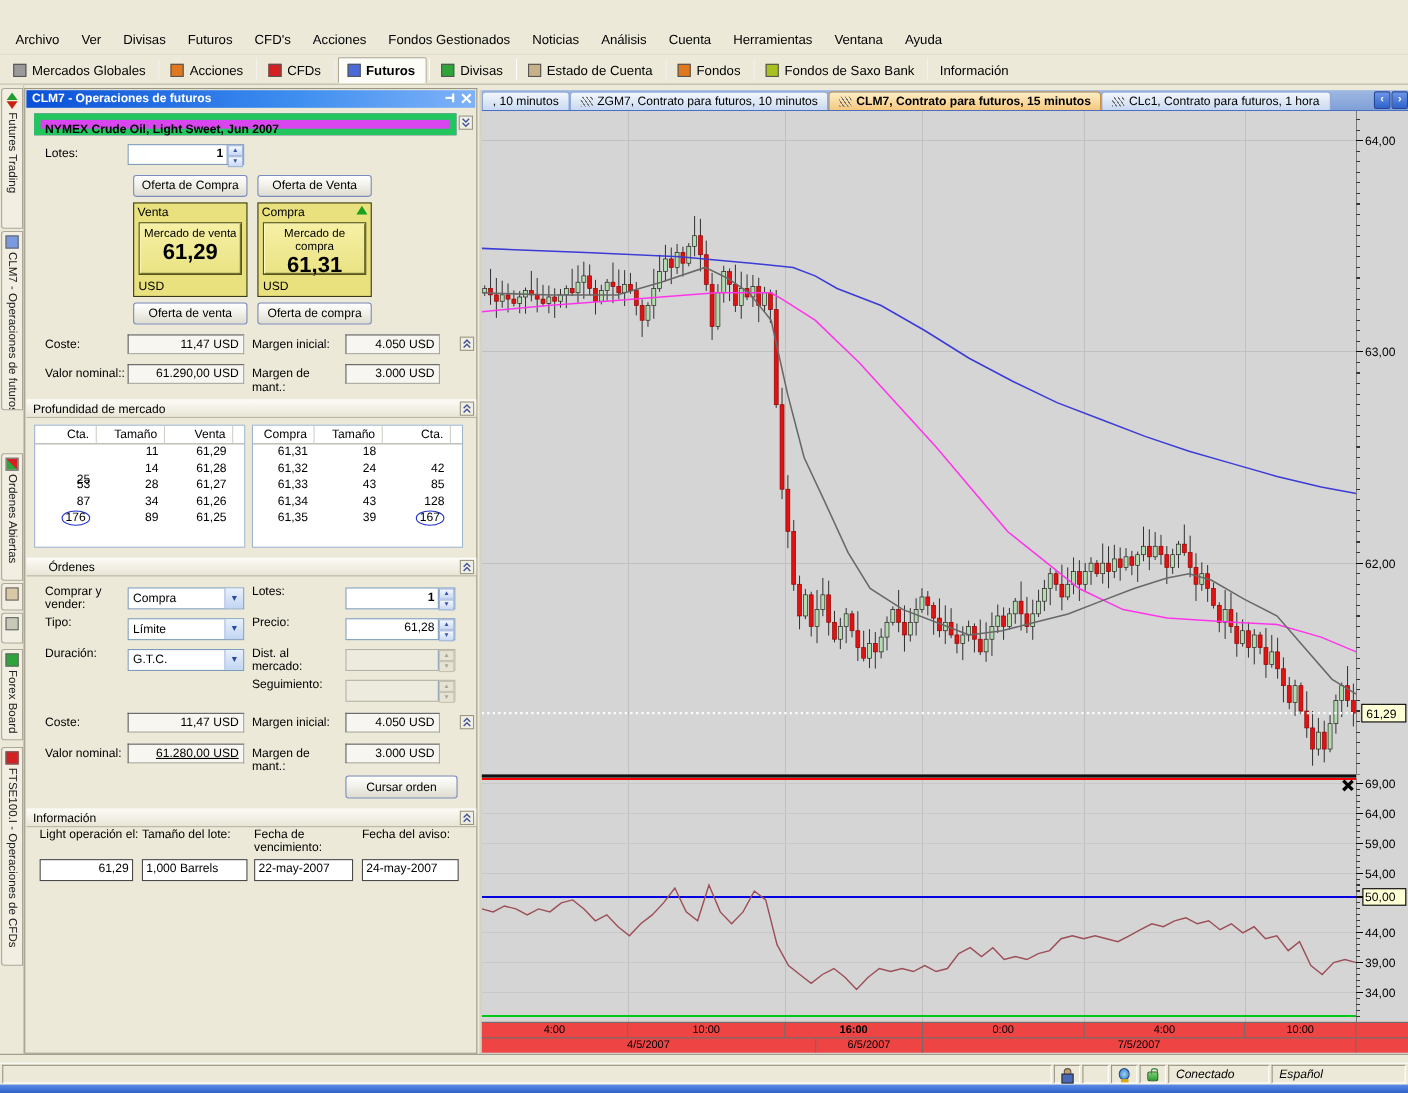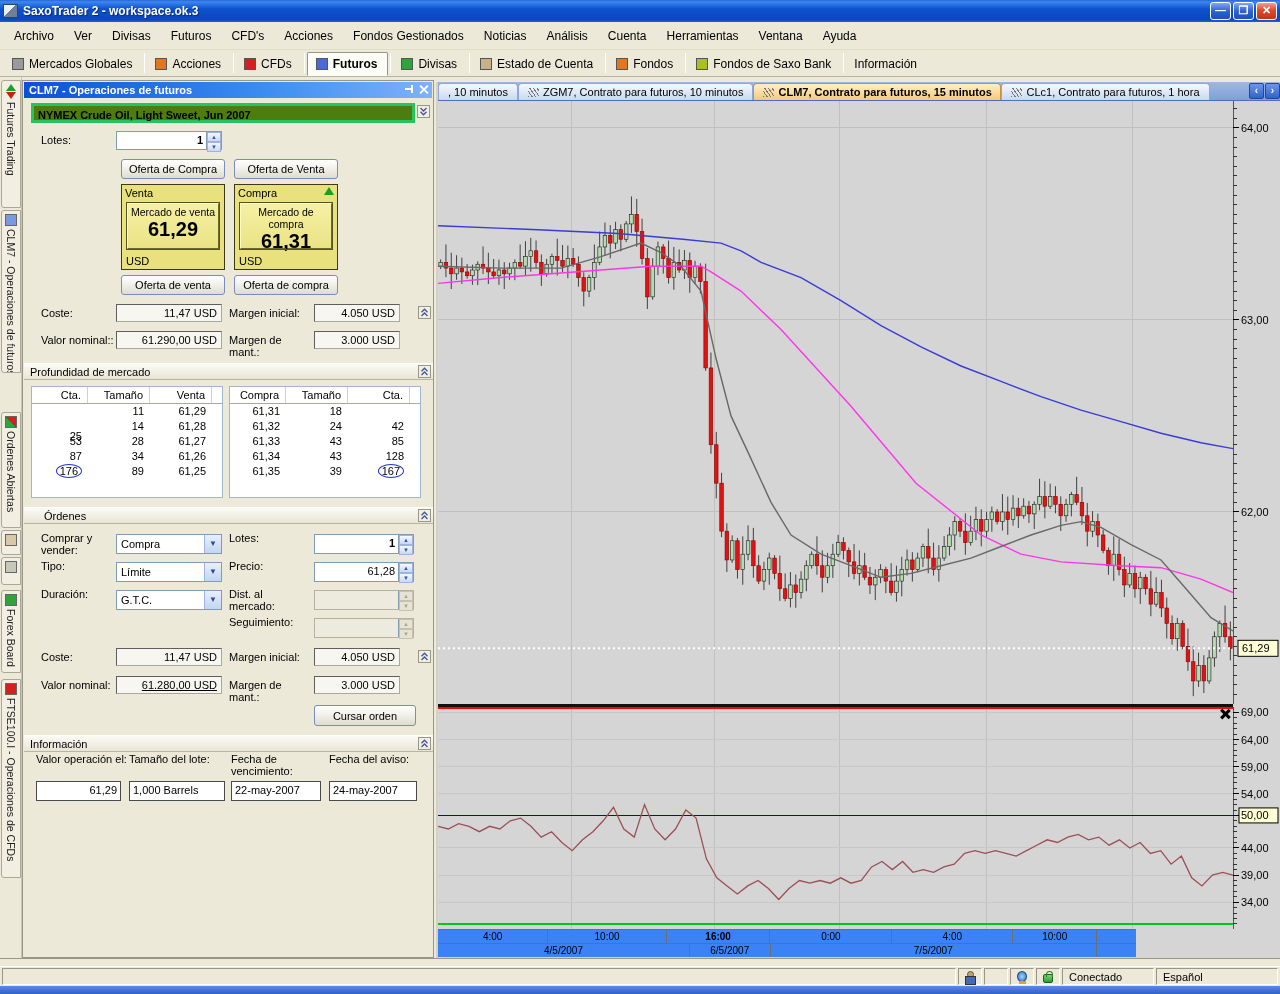--- a/index.html
+++ b/index.html
@@ -57,21 +57,21 @@
     background:linear-gradient(90deg,#0A50D8,#3E8EF0 60%,#7FB2F8);
     color:#fff; font-weight:bold; font-size:11px; line-height:16px; padding-left:5px; }
   .ph-btns { position:absolute; right:3px; top:2px; display:flex; gap:4px; }
   .pin-ico { width:10px; height:10px; position:relative; }
   .pin-ico:before { content:""; position:absolute; left:0; top:4px; width:7px; height:2px; background:#fff; }
   .pin-ico:after { content:""; position:absolute; left:6px; top:1px; width:2px; height:8px; background:#fff; }
   .x-ico { width:10px; height:10px; position:relative; }
   .x-ico:before,.x-ico:after { content:""; position:absolute; left:4px; top:0; width:2px; height:11px; background:#fff; }
   .x-ico:before { transform:rotate(45deg);} .x-ico:after { transform:rotate(-45deg);}
   .instrument { left:8px; top:22px; width:384px; height:20px; font-weight:bold;
-    line-height:18px; padding-left:4px; border:3px solid #22c55e; background:#4d7c0f; }
+    line-height:18px; padding-left:4px; border:6px solid #22c55e; background:#d946ef; }
   .lbl { color:#000; }
   .spinbox { display:flex; border:1px solid #7F9DB9; background:#fff; }
   .spinbox .val { flex:1; text-align:right; padding:2px 3px 0 0; font-size:11px; }
   .spin-btns { width:15px; display:flex; flex-direction:column; border-left:1px solid #7F9DB9; }
   .spin-btns div { flex:1; font-size:6px; line-height:8px; text-align:center; color:#3A55A8;
     background:linear-gradient(180deg,#F4F8FE,#C8D8F4); border:1px solid #9FB4DC; }
   .xpbtn { border:1px solid #7A8BBF; border-radius:3px; text-align:center;
     background:linear-gradient(180deg,#FFFFFF,#F2F1EA 45%,#DFDDD0); font-size:11px; }
   .tile { border:1px solid #3A3A18; background:#E8E17D; }
   .tile-head { display:flex; justify-content:space-between; padding:2px 3px 0 3px; font-size:11px; }
@@ -116,65 +116,56 @@
     padding:0 9px; border:1px solid #8FA8D8; border-bottom:none; border-radius:4px 4px 0 0;
     background:linear-gradient(180deg,#F4F8FD,#C9D9F0); white-space:nowrap; overflow:hidden; }
   .ctab.active { background:linear-gradient(180deg,#FDEFC8,#F6C87D); border-color:#C89040; font-weight:bold; }
   .hatch { width:11px; height:9px; flex:0 0 auto;
     background:repeating-linear-gradient(55deg,#777 0 1px,transparent 1px 3px); }
   .tab-scroll { margin-left:auto; display:flex; gap:1px; padding-bottom:1px; }
   .tsbtn { width:15px; height:16px; background:linear-gradient(180deg,#6E96E8,#2F63CC);
     border:1px solid #24459A; border-radius:2px; color:#fff; font-size:10px; font-weight:bold;
     text-align:center; line-height:14px; }
   .pane-sep { position:absolute; left:0; top:622px; width:795px; height:3px; background:#111; }
-  .time-axis { position:absolute; left:0; top:847px; width:698px; font-size:10px; background:#3b82f6; }
+  .time-axis { position:absolute; left:0; top:847px; width:843px; font-size:10px; background:#ef4444; }
   .ta-row { display:flex; height:14px; border-top:1px solid #6E6E6E; }
   .ta-cell { border-right:1px solid #6E6E6E; text-align:center; line-height:13px; overflow:hidden; }
   .rsi-close { position:absolute; left:781px; top:626px; width:11px; height:11px; }
   .rsi-close:before,.rsi-close:after { content:""; position:absolute; left:5px; top:0;
     width:2.6px; height:12px; background:#000; }
   .rsi-close:before { transform:rotate(45deg);} .rsi-close:after { transform:rotate(-45deg);}
 
   
   .hscroll-strip { position:absolute; left:0; top:958px; width:1280px; height:8px;
     background:#ECE9D8; border-top:1px solid #9A9685; }
   .statusbar { position:absolute; left:0; top:966px; width:1280px; height:20px;
     background:#ECE9D8; border-top:1px solid #fff; display:flex; align-items:stretch;
     padding:1px 2px; gap:2px; font-size:11px; }
   .sb-cell { border:1px solid; border-color:#9A9685 #FFF #FFF #9A9685;
-    display:flex; align-items:center; padding:0 6px; }
+    display:flex; align-items:center; padding:0 6px;font-style:italic; }
   .bottom-strip { position:absolute; left:0; top:986px; width:1280px; height:8px;
     background:linear-gradient(180deg,#5B8BE8,#2E5FC4); }
   .person-ico { width:9px; height:12px; position:relative; }
   .person-ico:before { content:""; position:absolute; left:2px; top:0; width:5px; height:5px;
     border-radius:50%; background:#C8A060; border:1px solid #555; }
   .person-ico:after { content:""; position:absolute; left:0; top:5px; width:9px; height:7px;
     background:#4868B8; border:1px solid #333; }
   .globe-ico { width:11px; height:11px; border-radius:50%; background:radial-gradient(#9FD4F0,#2E72C8);
     border:1px solid #1A4A88; position:relative; }
   .globe-ico:after { content:""; position:absolute; left:1px; bottom:-3px; width:7px; height:3px; background:#D8A820; }
   .lock-ico { width:11px; height:9px; background:linear-gradient(#7FD078,#2F9E30);
     border:1px solid #176018; border-radius:2px; position:relative; margin-top:4px; }
   .lock-ico:before { content:""; position:absolute; left:2px; top:-4px; width:5px; height:5px;
     border:1.6px solid #2F8030; border-bottom:none; border-radius:4px 4px 0 0; }
 </style>
 </head>
 <body>
 
 <div class="screen">
 
-  <div class="titlebar">
-    <div class="app-icon"></div>
-    <span class="title-text">SaxoTrader 2 - workspace.ok.3</span>
-    <div class="win-btns">
-      <div class="wbtn">—</div>
-      <div class="wbtn">❐</div>
-      <div class="wbtn close">✕</div>
-    </div>
-  </div>
 
   <div class="menubar" id="menubar">
       <div class="menu-item">Archivo</div>
       <div class="menu-item">Ver</div>
       <div class="menu-item">Divisas</div>
       <div class="menu-item">Futuros</div>
       <div class="menu-item">CFD's</div>
       <div class="menu-item">Acciones</div>
       <div class="menu-item">Fondos Gestionados</div>
       <div class="menu-item">Noticias</div>
@@ -474,21 +465,21 @@
       </div>
     <button class="abs xpbtn" style="left:291px;top:624px;width:102px;height:21px;">Cursar orden</button>
 
     <div class="abs sect" style="left:1px;top:654px;width:409px;height:17px;">Información</div>
     <div class="abs chevbtn chev" style="left:395px;top:656px;">
         <svg width="9" height="9" viewBox="0 0 9 9">
           <path d="M1.5 4.2 L4.5 1.2 L7.5 4.2 M1.5 8 L4.5 5 L7.5 8" stroke="#44549C" stroke-width="1.3" fill="none"></path>
         </svg>
       </div>
     <div id="infoFields">
-        <div class="abs lbl" style="left: 13px; top: 672px; width: 93px; line-height: 12px;">Valor operación el:</div>
+        <div class="abs lbl" style="left: 13px; top: 672px; width: 93px; line-height: 12px;">Light operación el:</div>
         <div class="abs infobox" style="left: 13px; top: 700px; width: 85px; height: 20px; text-align: right;">61,29</div>
         <div class="abs lbl" style="left: 106px; top: 672px; width: 104px; line-height: 12px;">Tamaño del lote:</div>
         <div class="abs infobox" style="left: 106px; top: 700px; width: 96px; height: 20px; text-align: left;">1,000 Barrels</div>
         <div class="abs lbl" style="left: 208px; top: 672px; width: 98px; line-height: 12px;">Fecha de vencimiento:</div>
         <div class="abs infobox" style="left: 208px; top: 700px; width: 90px; height: 20px; text-align: left;">22-may-2007</div>
         <div class="abs lbl" style="left: 306px; top: 672px; width: 96px; line-height: 12px;">Fecha del aviso:</div>
         <div class="abs infobox" style="left: 306px; top: 700px; width: 88px; height: 20px; text-align: left;">24-may-2007</div>
       </div>
   </div>
 

